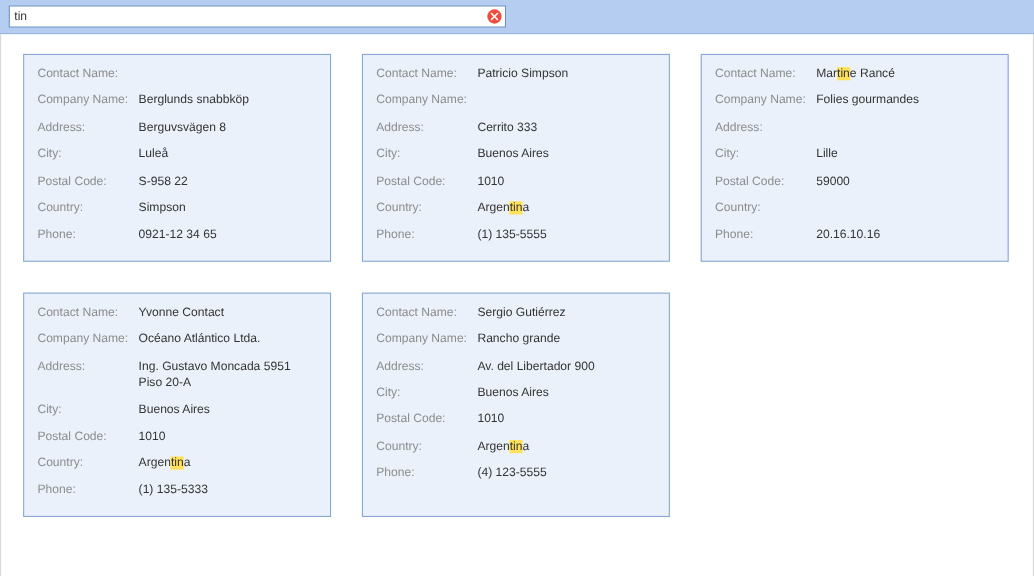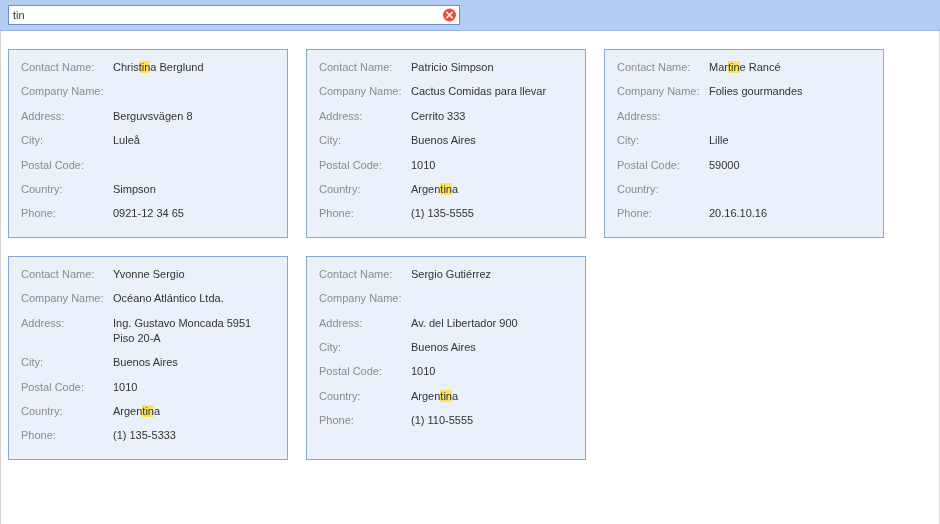--- a/index.html
+++ b/index.html
@@ -44,24 +44,24 @@
     background: #ec4d3d;
     display: flex;
     align-items: center;
     justify-content: center;
     cursor: pointer;
   }
   .clear-icon svg { display: block; }
   .results {
     border: 1px solid #d8d8d8;
     border-top: none;
-    padding: 18px 7px;
+    padding: 18px 20px;
     display: flex;
     flex-wrap: wrap;
-    gap: 18px;
+    gap: 28px;
     align-content: flex-start;
     height: 494px;
   }
   .card {
     width: 280px;
     border: 1px solid #87a8d4;
     background: #eaf1fb;
     padding: 10px 12px 6px 12px;
   }
   .row {
@@ -97,53 +97,53 @@
         <line x1="8" y1="2" x2="2" y2="8" stroke="#fff" stroke-width="1.6" stroke-linecap="round"></line>
       </svg>
     </span>
   </div>
 </div>
 
 <div class="results" id="results">
     <div class="card">
       <div class="row">
         <div class="label">Contact Name:</div>
-        <div class="value">Chris<mark>tin</mark>a Berglund</div>
-      </div>
-      <div class="row">
-        <div class="label">Company Name:</div>
+      </div>
+      <div class="row">
+        <div class="label">Company Name:</div>
+        <div class="value">Berglunds snabbköp</div>
       </div>
       <div class="row">
         <div class="label">Address:</div>
         <div class="value">Berguvsvägen 8</div>
       </div>
       <div class="row">
         <div class="label">City:</div>
         <div class="value">Luleå</div>
       </div>
       <div class="row">
         <div class="label">Postal Code:</div>
+        <div class="value">S-958 22</div>
       </div>
       <div class="row">
         <div class="label">Country:</div>
         <div class="value">Simpson</div>
       </div>
       <div class="row">
         <div class="label">Phone:</div>
         <div class="value">0921-12 34 65</div>
       </div>
     </div>
     <div class="card">
       <div class="row">
         <div class="label">Contact Name:</div>
         <div class="value">Patricio Simpson</div>
       </div>
       <div class="row">
         <div class="label">Company Name:</div>
-        <div class="value">Cactus Comidas para llevar</div>
       </div>
       <div class="row">
         <div class="label">Address:</div>
         <div class="value">Cerrito 333</div>
       </div>
       <div class="row">
         <div class="label">City:</div>
         <div class="value">Buenos Aires</div>
       </div>
       <div class="row">
@@ -183,21 +183,21 @@
         <div class="label">Country:</div>
       </div>
       <div class="row">
         <div class="label">Phone:</div>
         <div class="value">20.16.10.16</div>
       </div>
     </div>
     <div class="card">
       <div class="row">
         <div class="label">Contact Name:</div>
-        <div class="value">Yvonne Sergio</div>
+        <div class="value">Yvonne Contact</div>
       </div>
       <div class="row">
         <div class="label">Company Name:</div>
         <div class="value">Océano Atlántico Ltda.</div>
       </div>
       <div class="row">
         <div class="label">Address:</div>
         <div class="value">Ing. Gustavo Moncada 5951 Piso 20-A</div>
       </div>
       <div class="row">
@@ -217,35 +217,36 @@
         <div class="value">(1) 135-5333</div>
       </div>
     </div>
     <div class="card">
       <div class="row">
         <div class="label">Contact Name:</div>
         <div class="value">Sergio Gutiérrez</div>
       </div>
       <div class="row">
         <div class="label">Company Name:</div>
+        <div class="value">Rancho grande</div>
       </div>
       <div class="row">
         <div class="label">Address:</div>
         <div class="value">Av. del Libertador 900</div>
       </div>
       <div class="row">
         <div class="label">City:</div>
         <div class="value">Buenos Aires</div>
       </div>
       <div class="row">
         <div class="label">Postal Code:</div>
         <div class="value">1010</div>
       </div>
       <div class="row">
         <div class="label">Country:</div>
         <div class="value">Argen<mark>tin</mark>a</div>
       </div>
       <div class="row">
         <div class="label">Phone:</div>
-        <div class="value">(1) 110-5555</div>
+        <div class="value">(4) 123-5555</div>
       </div>
     </div>
   </div>
 
 </body></html>

